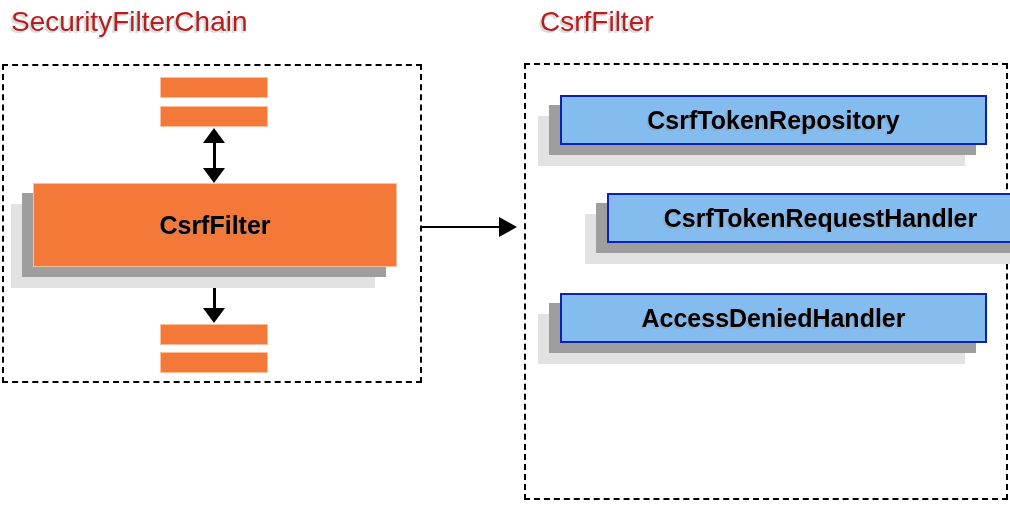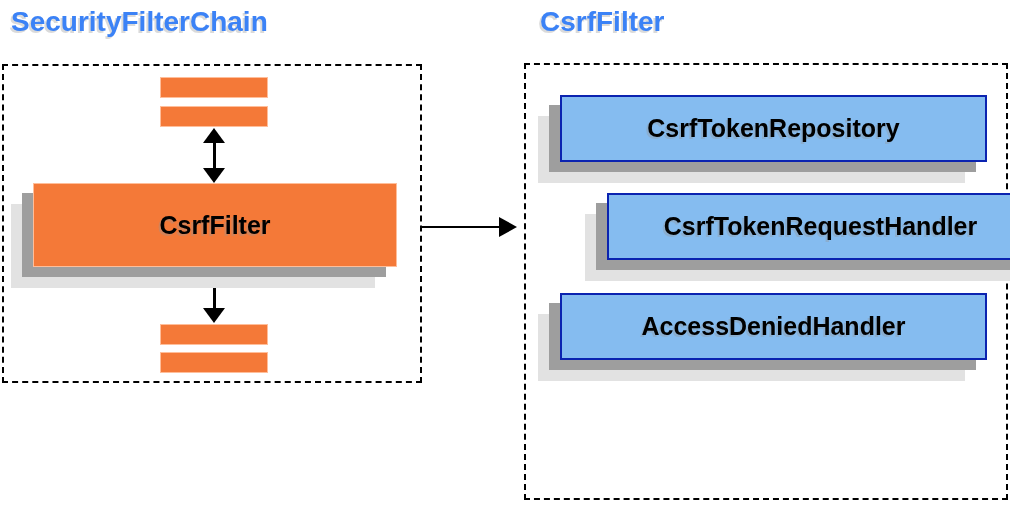--- a/index.html
+++ b/index.html
@@ -18,22 +18,22 @@
   .canvas{
     position:relative;
     width:1010px;
     height:505px;
     background:var(--bg);
     overflow:hidden;
   }
   .title{
     position:absolute;
     font-size:28px;
-    font-weight:bold;
-    color:#3b82f6;
+    font-weight:normal;
+    color:#b91c1c;
     letter-spacing:0px;
     text-shadow:-2px 2px 0 rgba(150,150,150,0.35);
     white-space:nowrap;
   }
   .left-title{left:11px;top:6px;}
   .right-title{left:540px;top:6px;}
   .dashed-box{
     position:absolute;
     border:2px dashed var(--line);
     background:transparent;
@@ -55,21 +55,21 @@
   .orange-box{
     position:absolute;
     left:33px;top:183px;width:364px;height:84px;
     background:var(--orange-fill);
     border:1px solid var(--orange-border);
     box-shadow:-11px 10px 0 0 var(--shadow-dark), -22px 21px 0 0 var(--shadow-light);
     display:flex;align-items:center;justify-content:center;
   }
   .blue-box{
     position:absolute;
-    left:560px;width:427px;height:67px;
+    left:560px;width:427px;height:50px;
     background:var(--blue-fill);
     border:2px solid var(--blue-border);
     box-shadow:-11px 10px 0 0 var(--shadow-dark), -22px 21px 0 0 var(--shadow-light);
     display:flex;align-items:center;justify-content:center;
   }
   .blue1{top:95px;}
   .blue2{top:193px;margin-left:47px;}
   .blue3{top:293px;}
   .blue4{top:393px;}
   .box-label{

